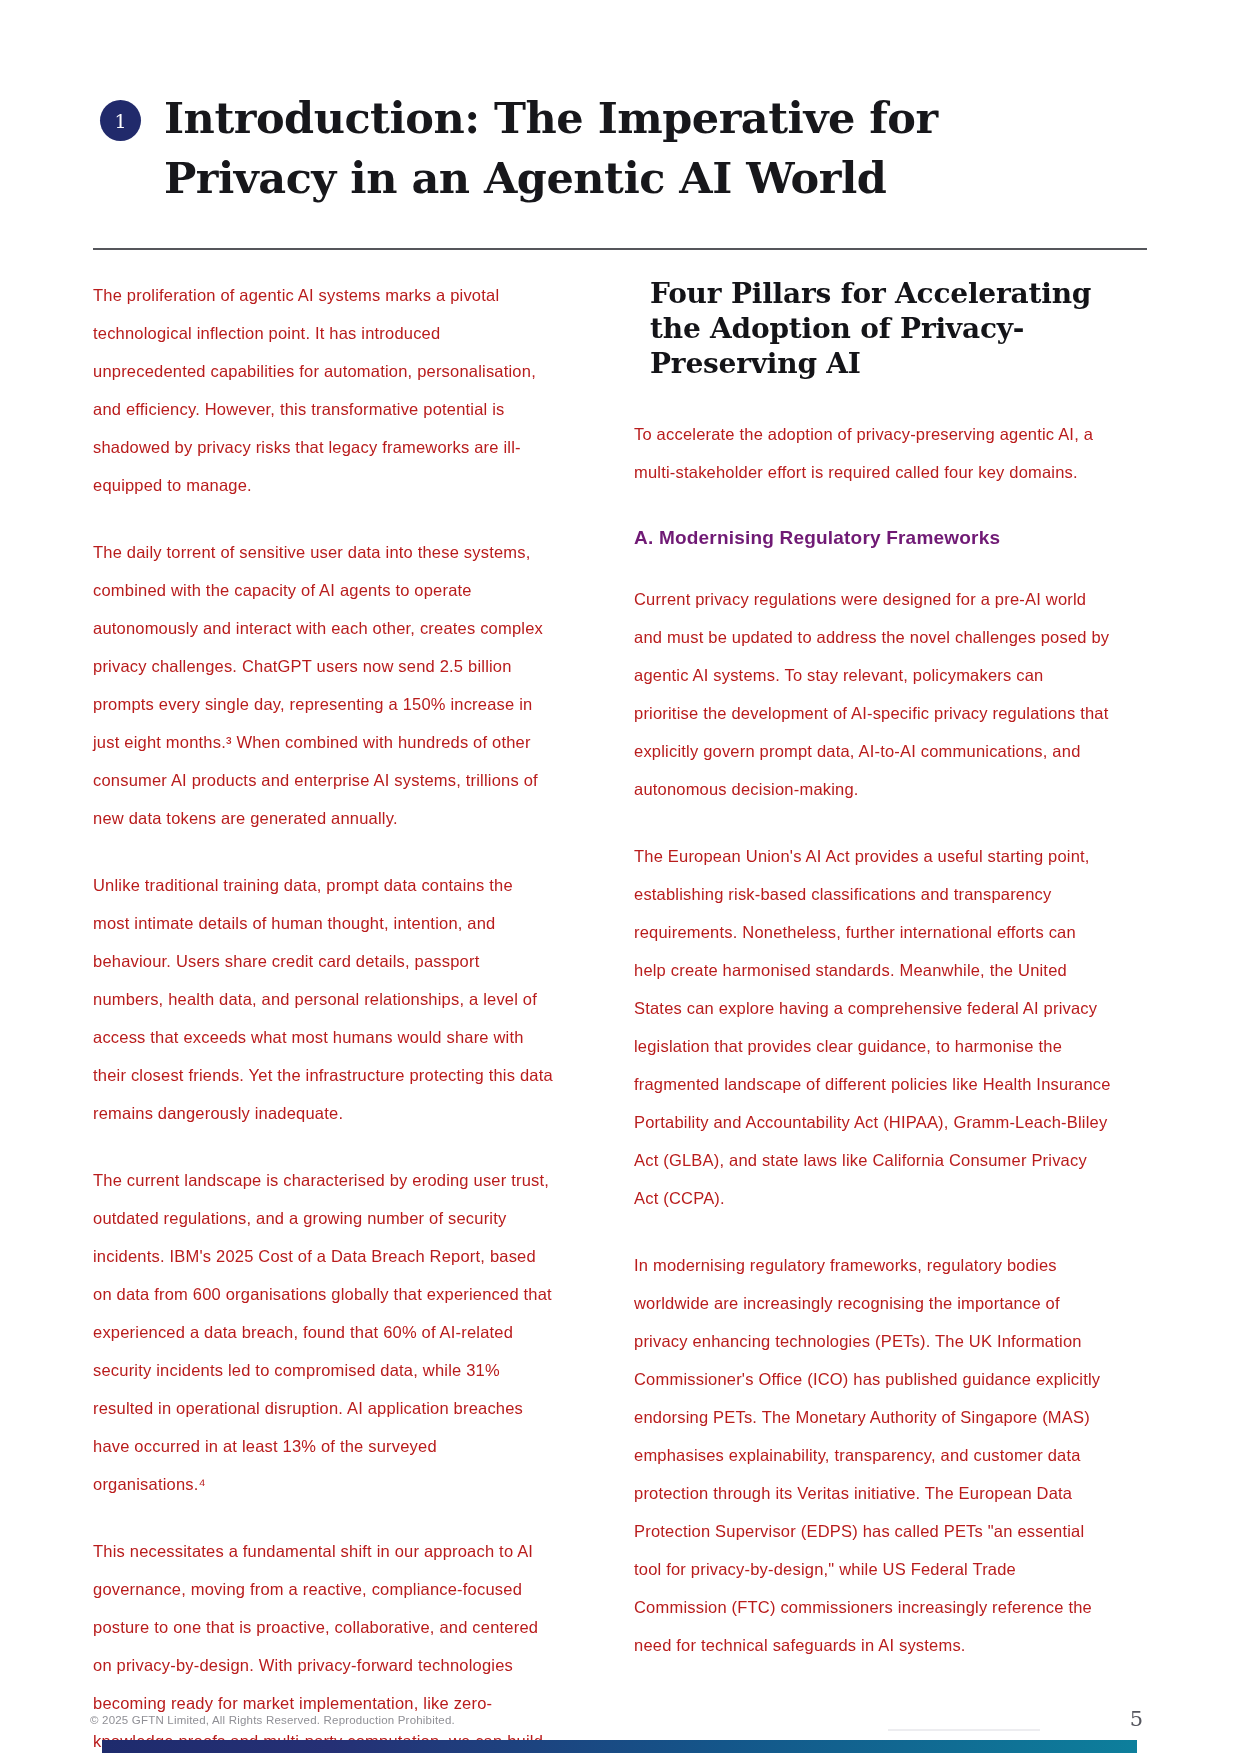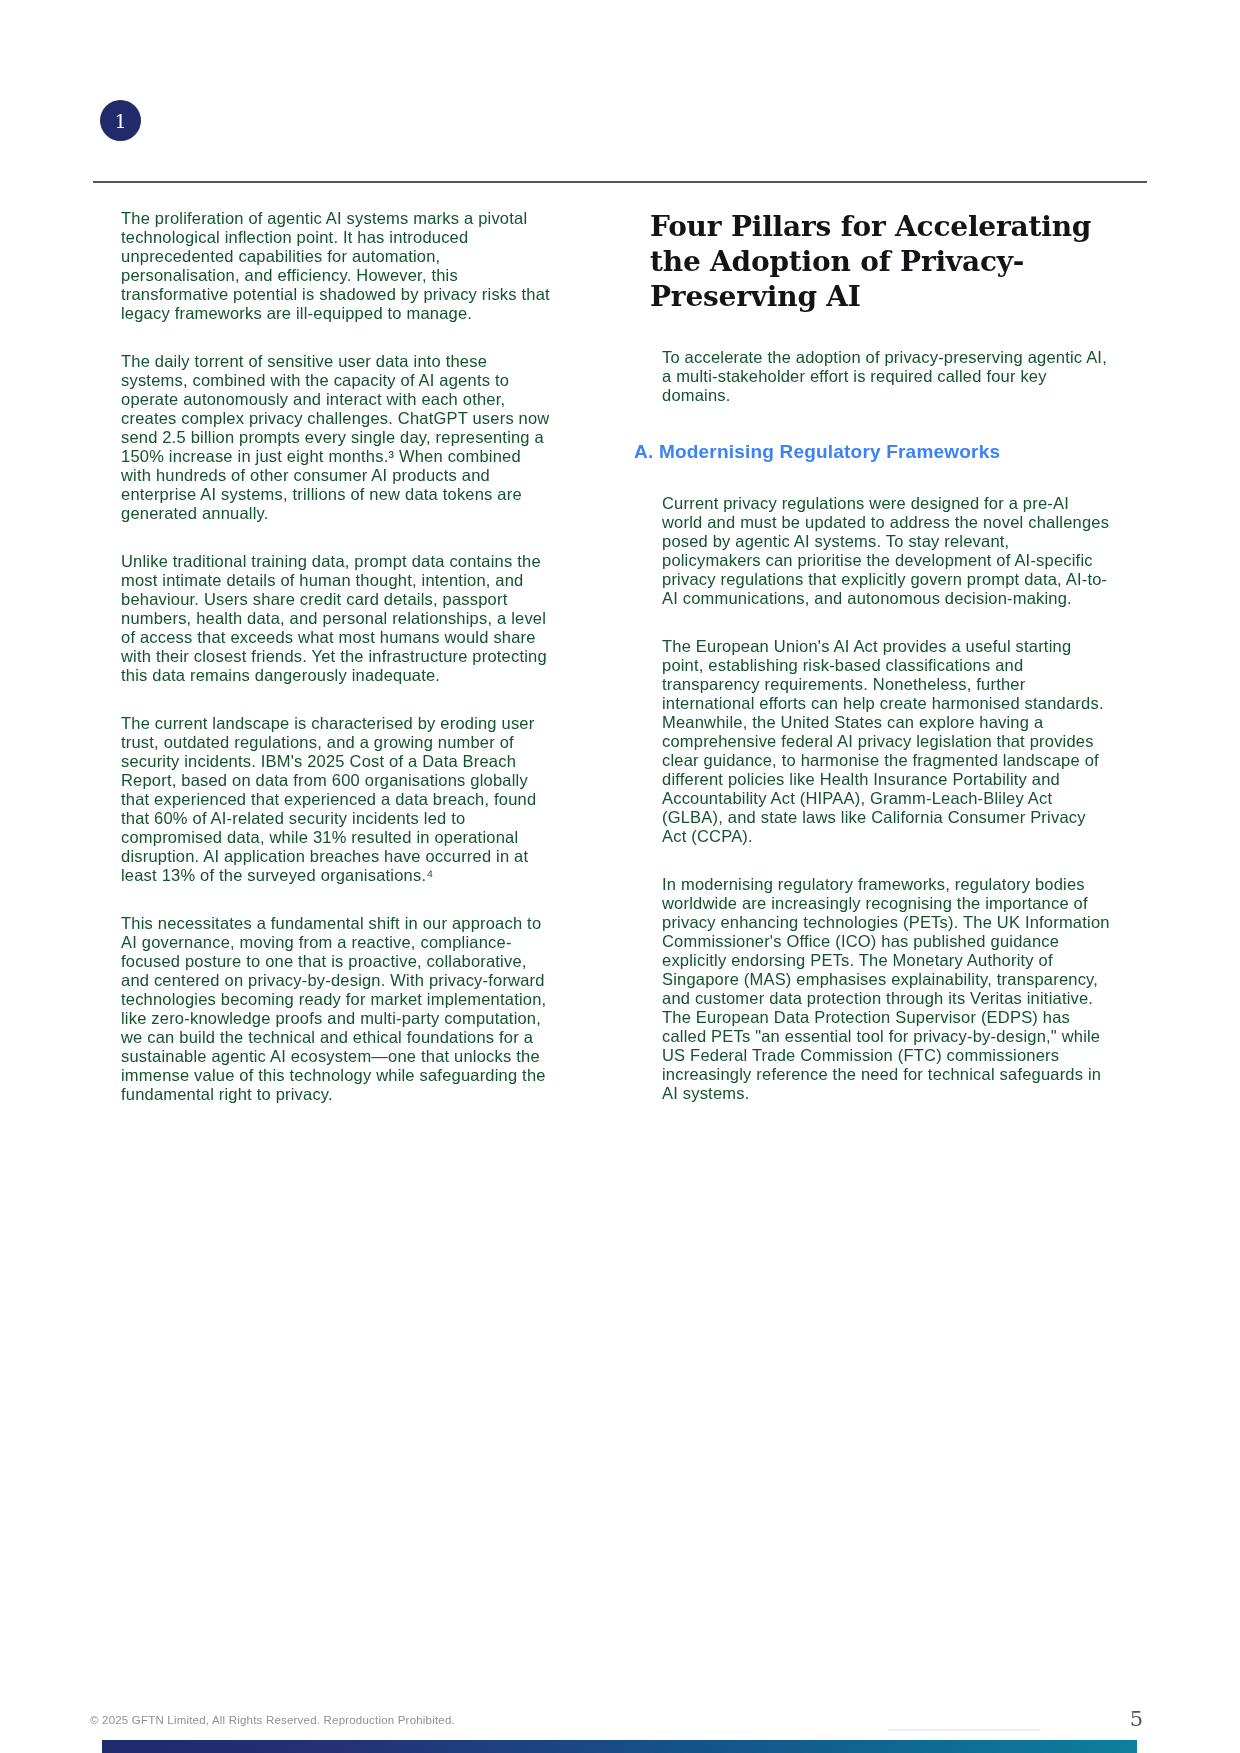--- a/index.html
+++ b/index.html
@@ -55,41 +55,40 @@
   }
   
   .columns {
     display: grid;
     grid-template-columns: 461px 478px;
     column-gap: 80px;
     margin-top: 26px;
   }
   .body-par {
     font-size: 16.5px;
-    line-height: 19px;
+    line-height: 38px;
     letter-spacing: 0.2px;
-    color: #14532d;
+    color: #b91c1c;
     margin-bottom: 29px;
-    margin-left: 28px;
   }
   .col-right .section-heading {
     font-family: "DejaVu Serif", "Liberation Serif", serif;
     font-weight: 700;
     font-size: 28px;
     line-height: 35px;
     color: #141418;
     letter-spacing: -0.2px;
     margin-bottom: 34px;
     margin-left: 16px;
   }
   .subheading {
     font-size: 19px;
     line-height: 24px;
     font-weight: 700;
-    color: #3b82f6;
+    color: #701a75;
     margin: 35px 0 30px 0;
     letter-spacing: 0.2px;
   }
   
   .copyright {
     position: absolute;
     left: 90px;
     bottom: 27px;
     font-size: 11.5px;
     letter-spacing: 0.2px;
@@ -122,20 +121,24 @@
 </style>
 </head>
 <body>
 
 <div class="page">
 
   <div class="header">
     <div class="badge">
       <span>1</span>
     </div>
+    <h1 class="title">
+      <span>Introduction: The Imperative for</span><br>
+      <span>Privacy in an Agentic AI World</span>
+    </h1>
   </div>
 
   <hr class="title-rule">
 
   <div class="columns">
 
     <section class="col-left">
       <p class="body-par">The proliferation of agentic AI systems marks a pivotal technological inflection point. It has introduced unprecedented capabilities for automation, personalisation, and efficiency. However, this transformative potential is shadowed by privacy risks that legacy frameworks are ill-equipped to manage.</p>
       <p class="body-par">The daily torrent of sensitive user data into these systems, combined with the capacity of AI agents to operate autonomously and interact with each other, creates complex privacy challenges. ChatGPT users now send 2.5 billion prompts every single day, representing a 150% increase in just eight months.³ When combined with hundreds of other consumer AI products and enterprise AI systems, trillions of new data tokens are generated annually.</p>
       <p class="body-par">Unlike traditional training data, prompt data contains the most intimate details of human thought, intention, and behaviour. Users share credit card details, passport numbers, health data, and personal relationships, a level of access that exceeds what most humans would share with their closest friends. Yet the infrastructure protecting this data remains dangerously inadequate.</p>

